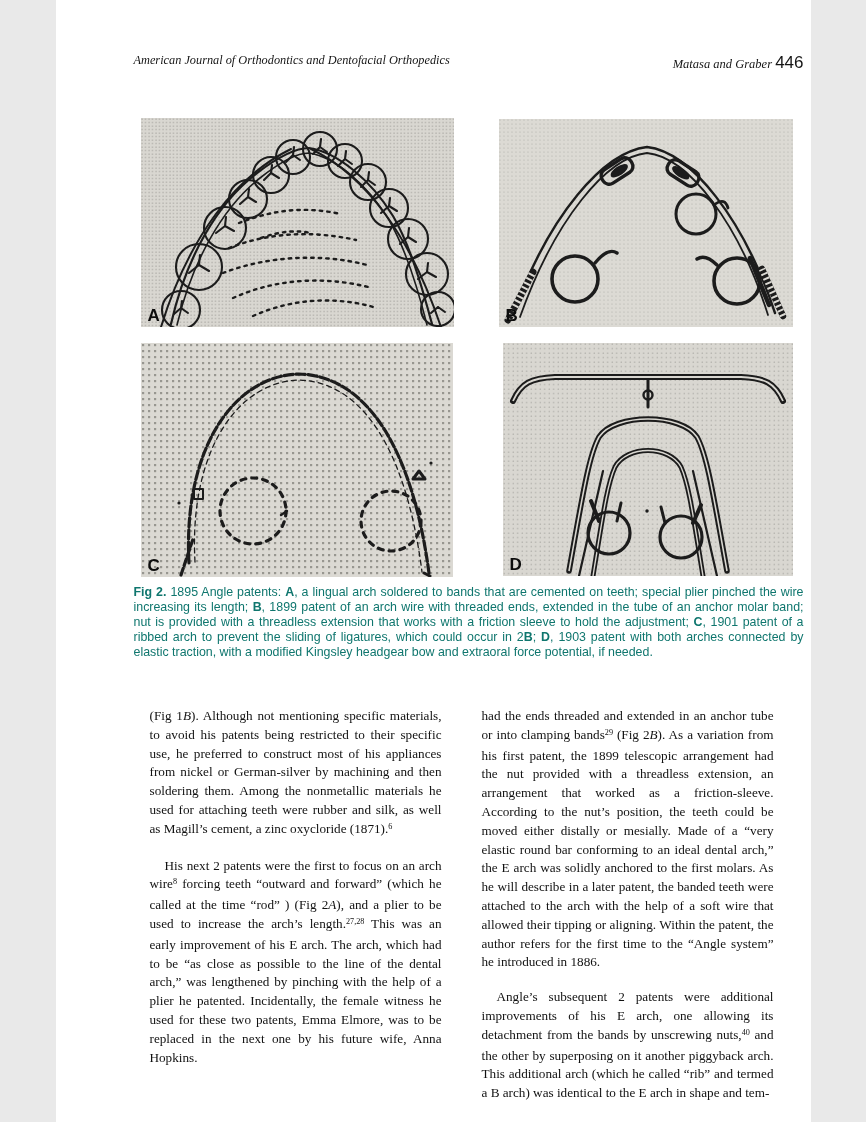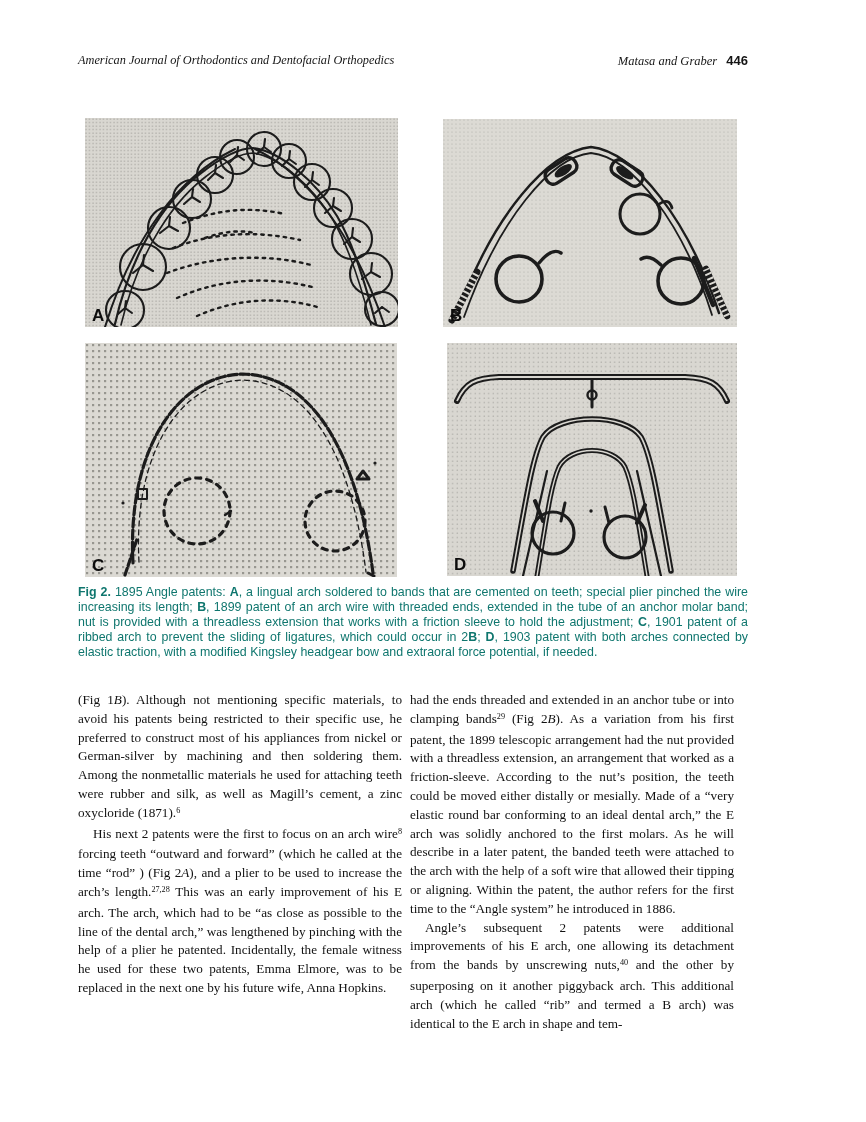--- a/index.html
+++ b/index.html
@@ -1,26 +1,26 @@
 <!DOCTYPE html>
 <html><head>
 <meta charset="utf-8">
 <style>
   html,body{margin:0;padding:0;background:#e9e9e9;}
   .page{
-    position:relative;width:866px;height:1122px;background:#ffffff;
+    position:relative;width:755px;height:1122px;background:#ffffff;
     margin:0 auto;overflow:hidden;color:#151515;
     font-family:"Liberation Serif", serif;
   }
   
   .hdr{position:absolute;top:53px;left:78px;width:670px;display:flex;justify-content:space-between;align-items:flex-start;}
   .hdr-left{font-size:12.3px;line-height:15px;font-style:italic;}
   .hdr-right{font-size:12.5px;white-space:nowrap;}
   .hdr-right .authors{font-style:italic;}
-  .hdr-right .pgnum{font-family:"Liberation Sans", sans-serif;font-weight:bold;font-style:normal;font-size:13px;margin-left:6px;}
+  .hdr-right .pgnum{font-family:"Liberation Sans", sans-serif;font-weight:normal;font-style:normal;font-size:17px;}
   
   figure{margin:0;padding:0;position:absolute;}
   .panel{background:#dad8d2;}
   .panel svg{display:block;}
   .plabel{
     position:absolute;left:7px;bottom:3px;
     font-family:"Liberation Sans", sans-serif;font-weight:bold;
     font-size:17px;color:#0c0c0c;line-height:1;
   }
   #panelA{left:85px;top:118px;width:313px;height:209px;}
@@ -32,21 +32,21 @@
     position:absolute;left:78px;top:585px;width:670px;
     font-family:"Liberation Sans", sans-serif;font-size:12.4px;line-height:14.9px;
     text-align:justify;color:#0f766e;margin:0;
   }
   .caption .b{font-weight:bold;}
   
   .col{
     position:absolute;top:691px;width:324px;
     font-size:13.2px;line-height:18.8px;text-align:justify;color:#111;
   }
-  .col p{margin:0;padding:0;}
+  .col p{margin:16px;padding:0;}
   .col p.ind{text-indent:15px;}
   #colL{left:78px;}
   #colR{left:410px;}
   .b{font-weight:bold;}
   .i{font-style:italic;}
   .sup{font-size:0.62em;position:relative;top:-0.5em;letter-spacing:0;}
   .ink{stroke:#1c1c1c;fill:none;stroke-linecap:round;stroke-linejoin:round;}
 </style>
 </head>
 <body>

